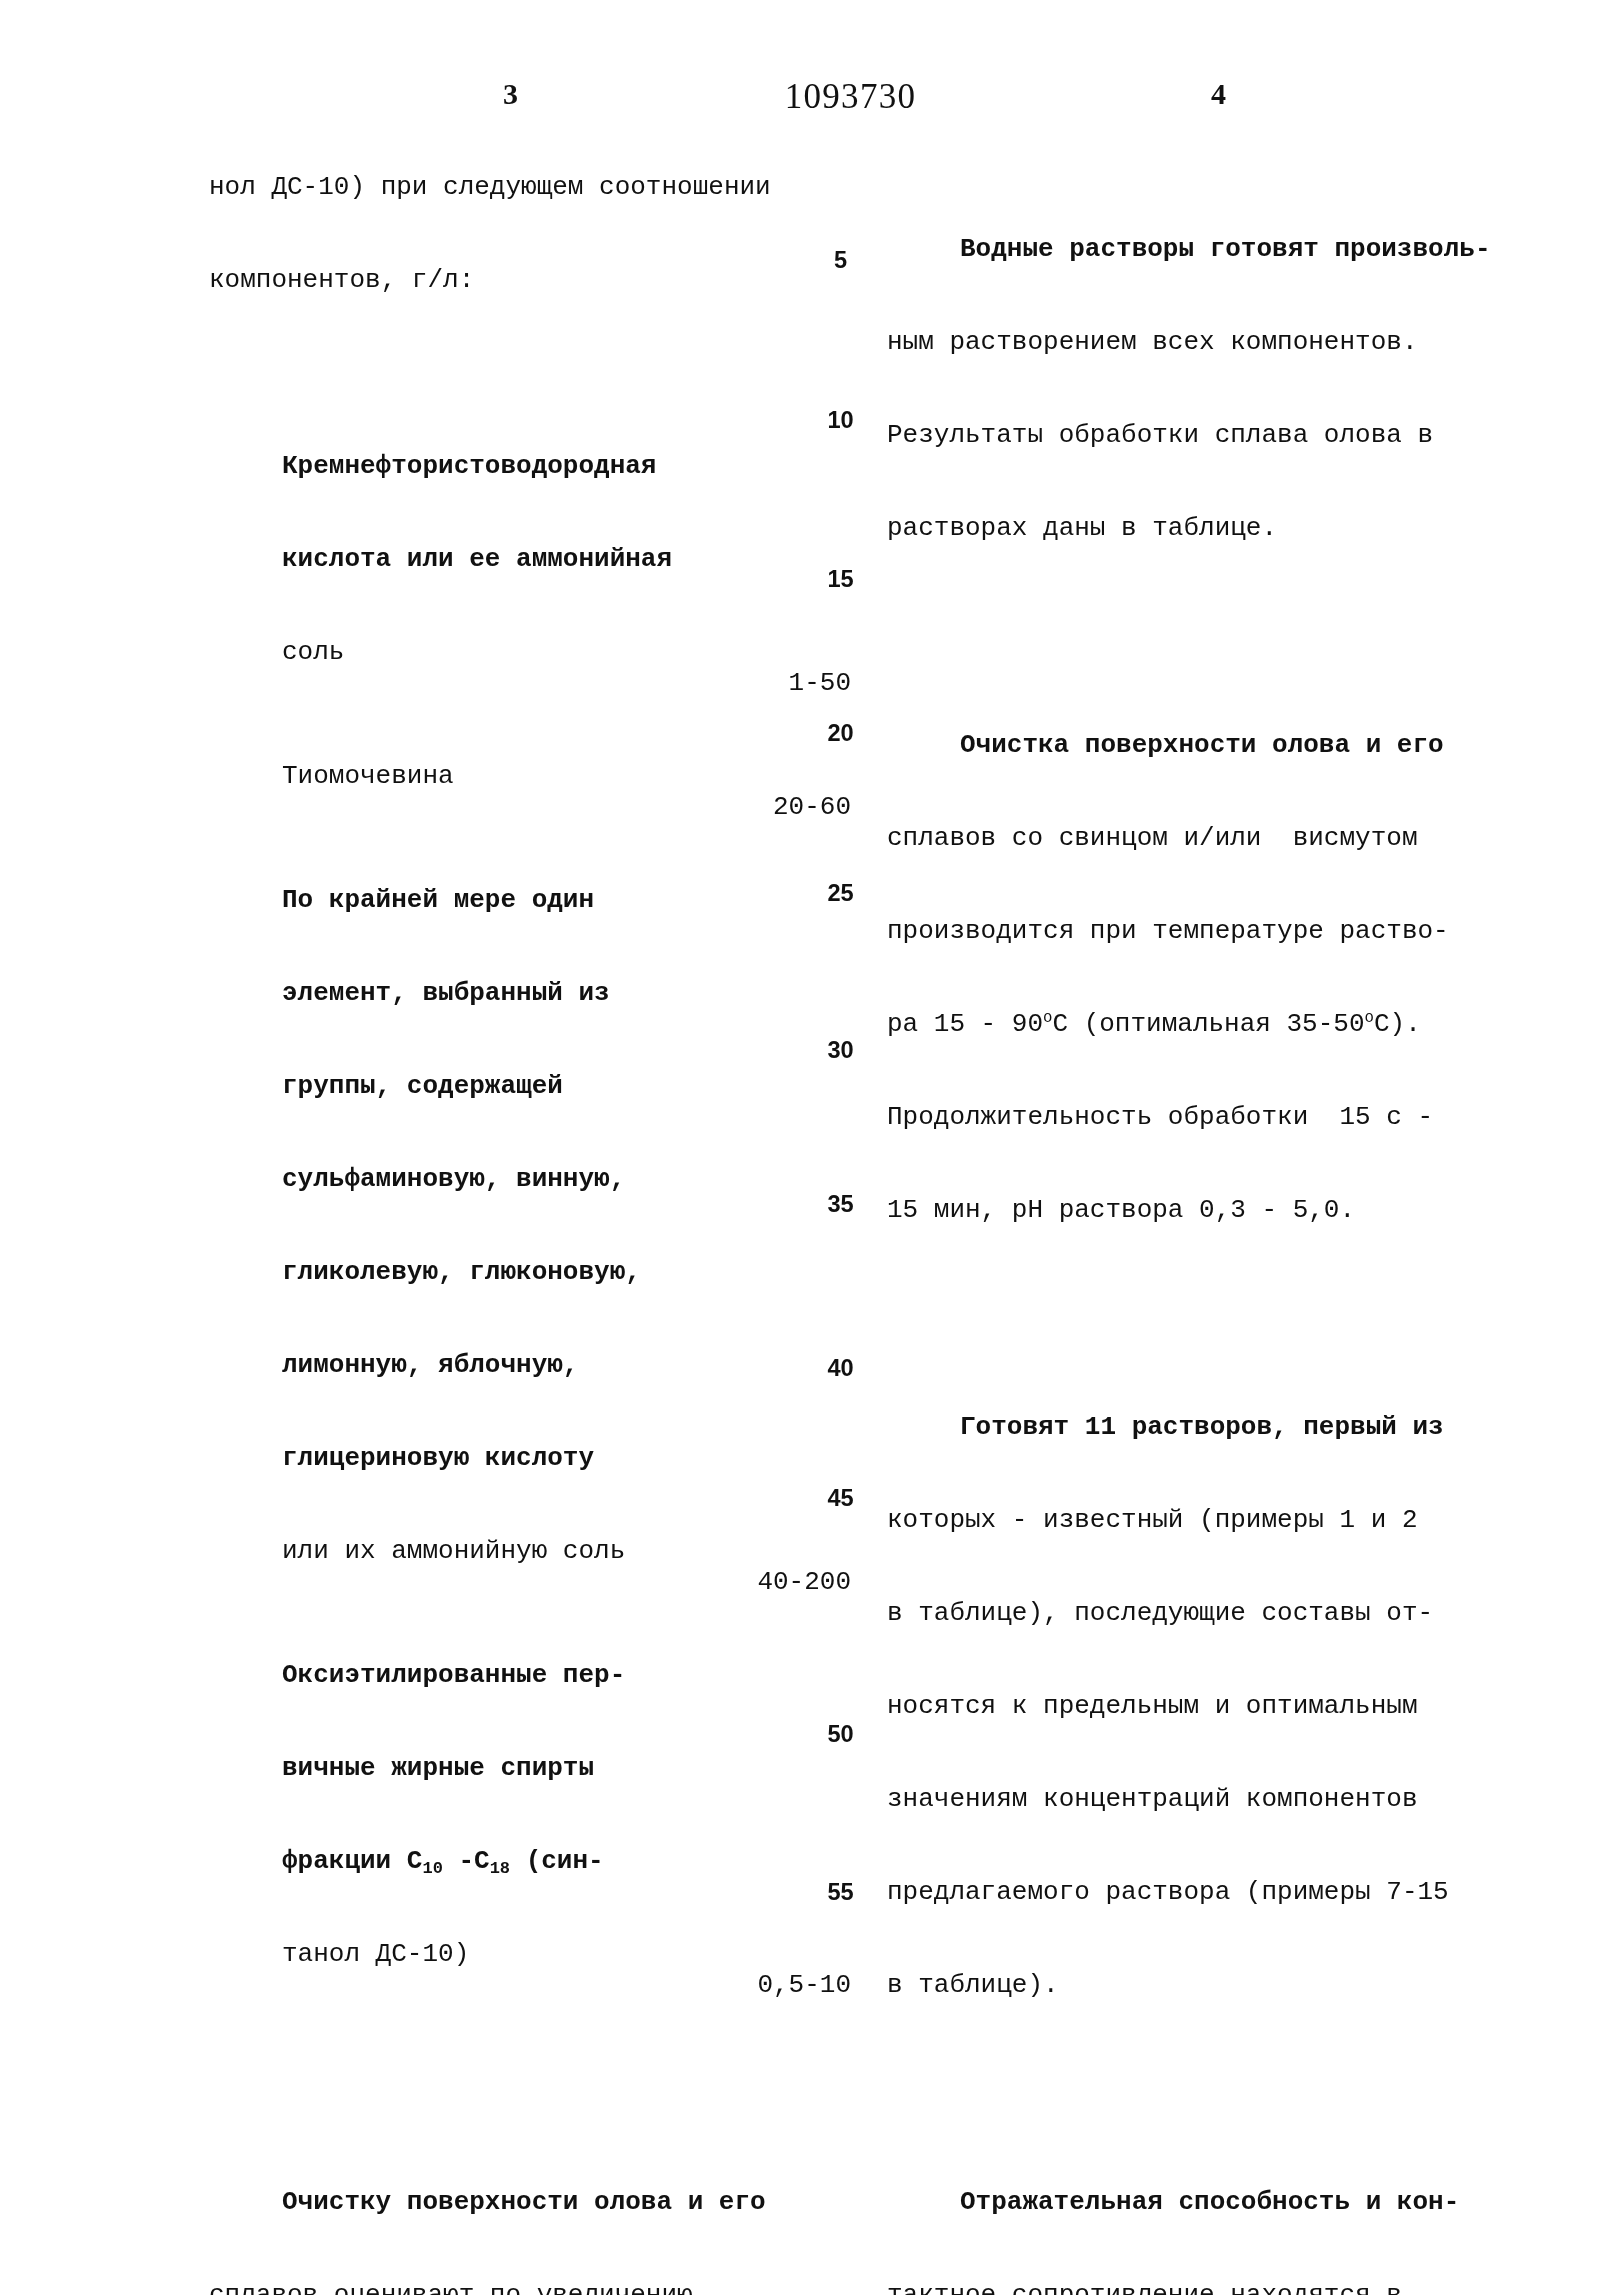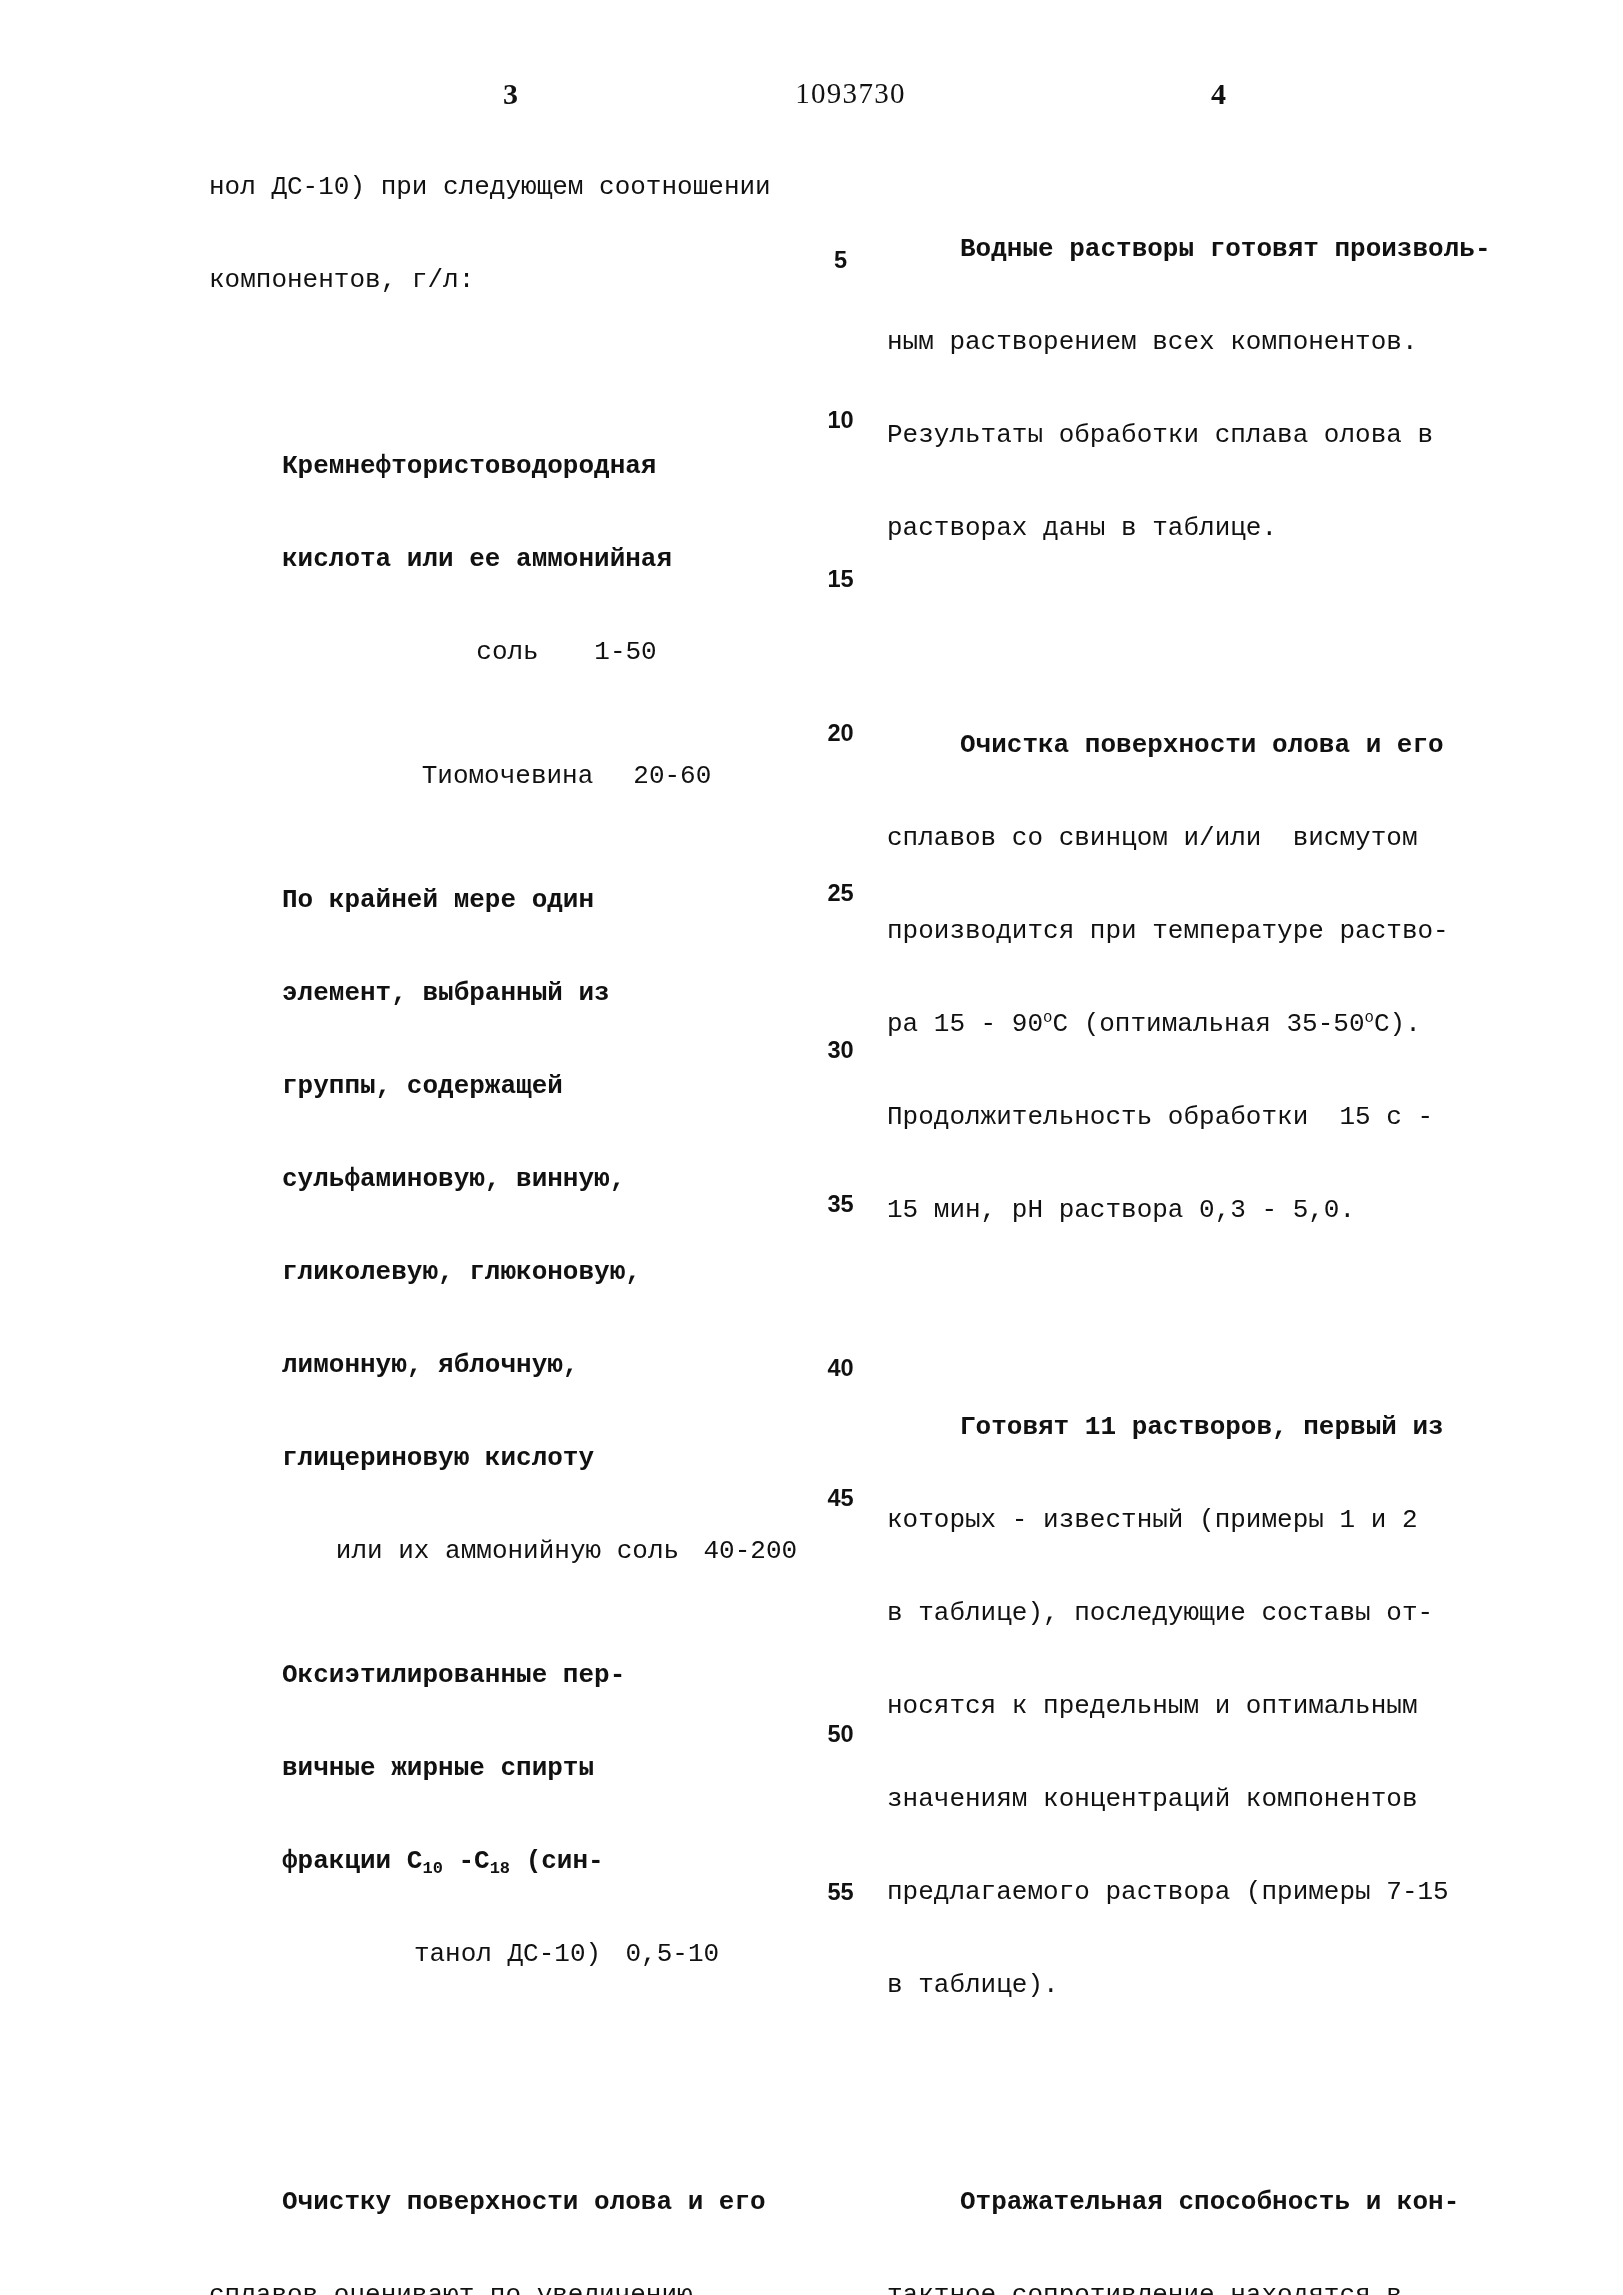--- a/index.html
+++ b/index.html
@@ -2,27 +2,27 @@
 <html style="font-size:10.5px"><head>
 <meta charset="utf-8">
 <style>
   html, body { margin: 0; padding: 0; background: #ffffff; }
   body { width: 1623px; height: 2295px; position: relative; overflow: hidden; color: #111; }
   .page { position: absolute; left: 0; top: 0; width: 1623px; height: 2295px; }
   .pagenum, .docnum { position: absolute; font-family: "Liberation Serif", serif; color: #111; }
   .pagenum { font-weight: bold; font-size: 30px; top: 77px; }
   #pn-left { left: 503px; }
   #pn-right { left: 1211px; }
-  .docnum { left: 772px; width: 157px; text-align: center; top: 77px; font-size: 29px; letter-spacing: 1.3px; }
+  .docnum { left: 772px; width: 157px; text-align: center; top: 77px; font-size: 35px; letter-spacing: 1.3px; }
   .col { position: absolute; top: 110px; font-family: "Liberation Mono", monospace; font-size: 26px; line-height: 31px; white-space: pre; color: #111; }
   #col-left { left: 209px; width: 628px; }
   #col-right { left: 887px; width: 655px; }
   .ln { display: block; height: 31px; }
   .ind { padding-left: 73px; font-weight: bold; }
-  .comp { display: flex; justify-content: center; padding-left: 73px; width: 569px; }
+  .comp { display: flex; justify-content: space-between; padding-left: 73px; width: 569px; flex-direction: column; }
   .comp .v { text-align: right; min-width: 118px; }
   sub { font-size: 17px; vertical-align: -5.2px; line-height: 0; }
   sup { font-size: 15.7px; vertical-align: 9.2px; line-height: 0; }
   .gutter { position: absolute; left: 821px; width: 39px; font-family: "Liberation Sans", sans-serif; font-weight: bold; font-size: 23.6px; text-align: center; color: #111; }
 </style>
 </head>
 <body>
 
 <div class="page">
   <div class="pagenum" id="pn-left">3</div>

